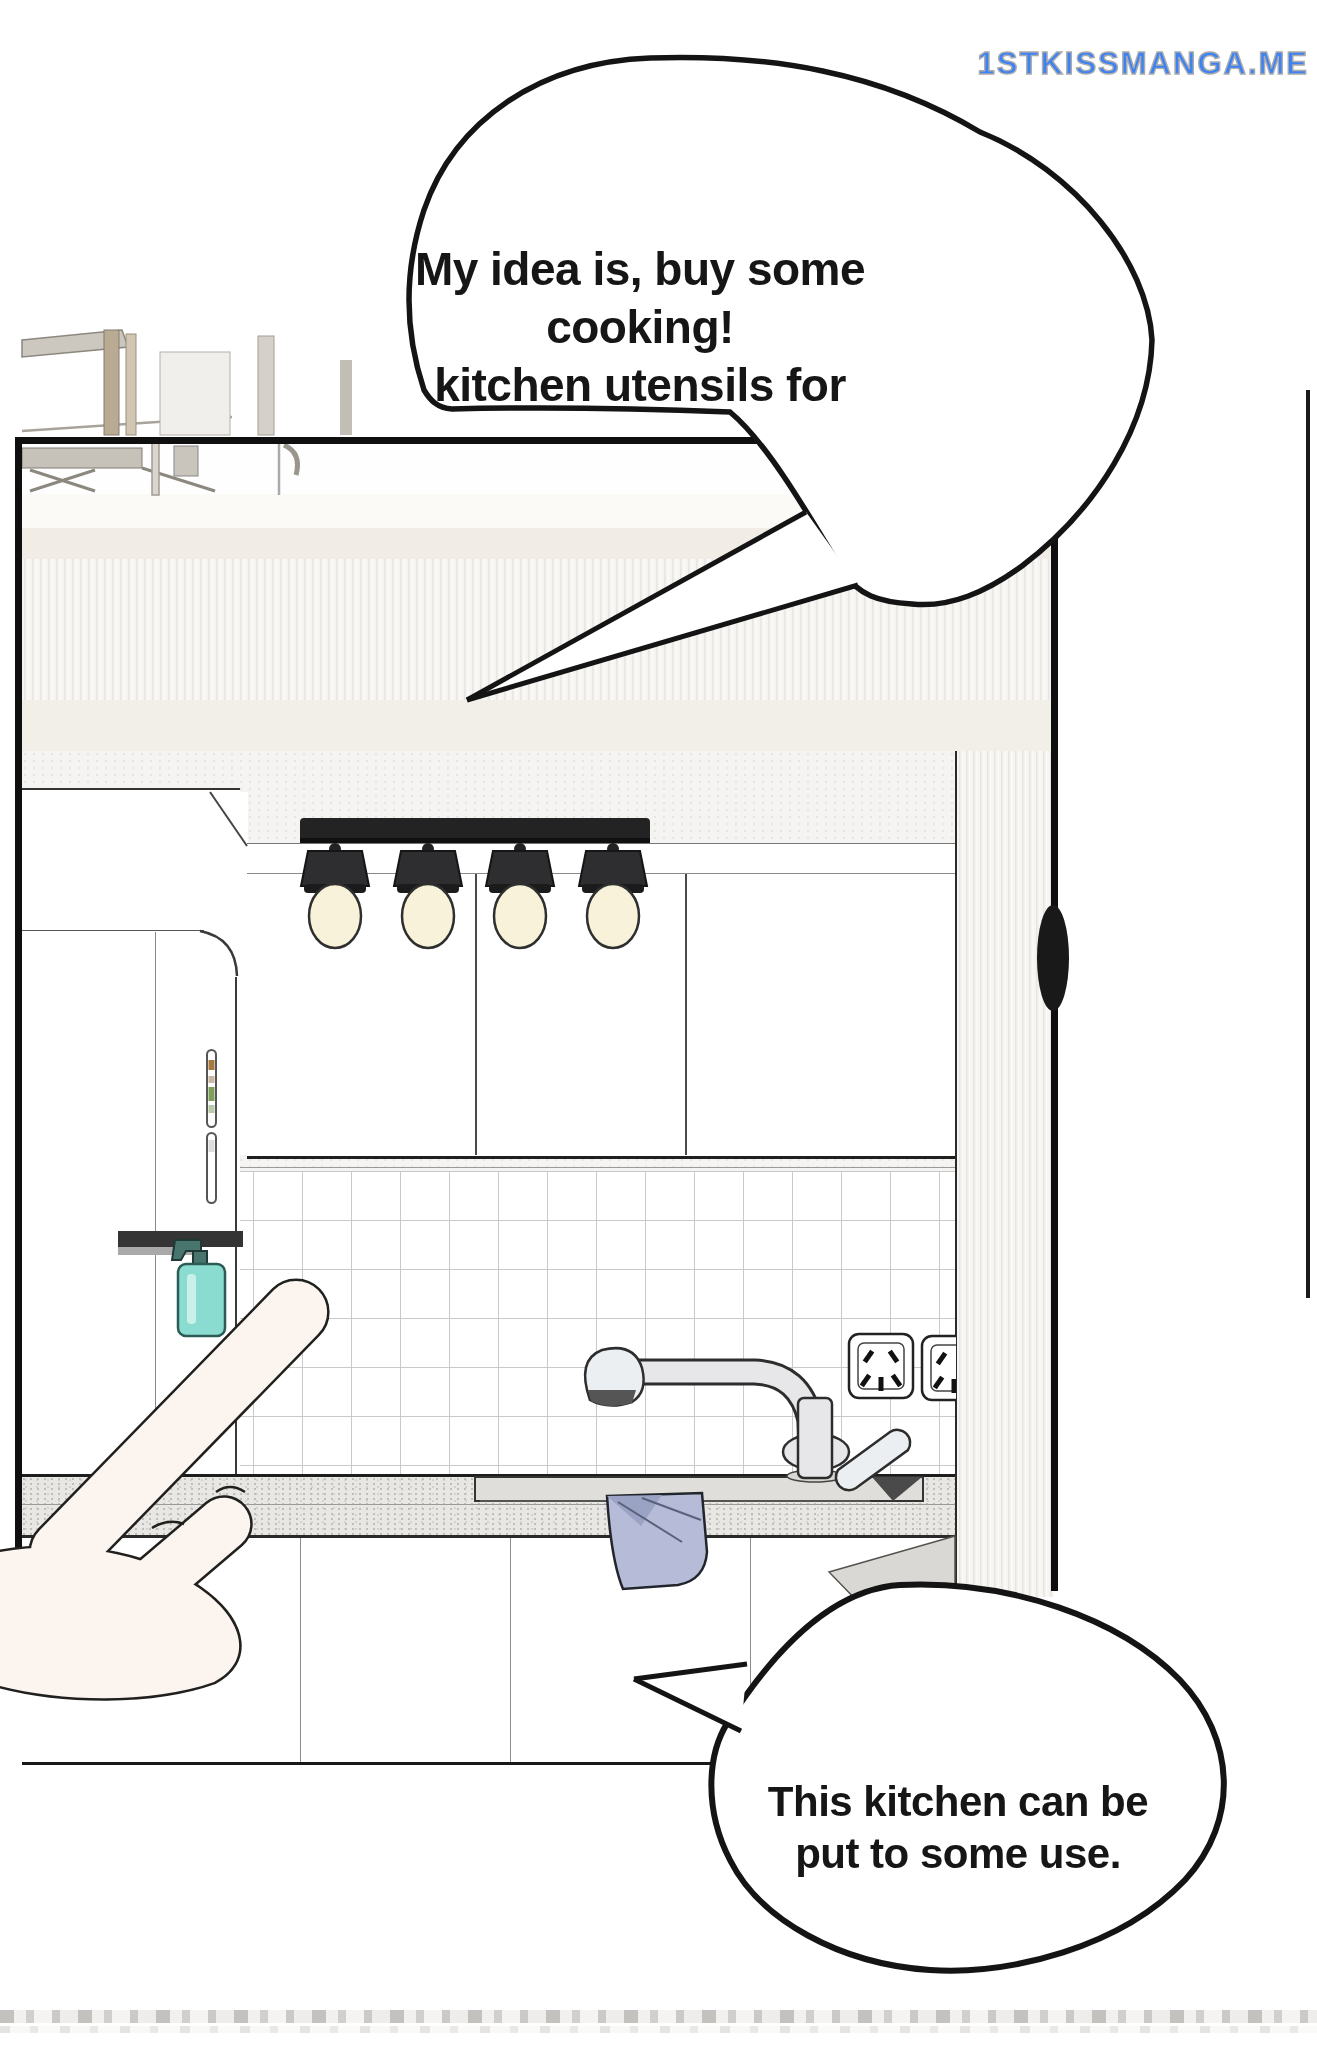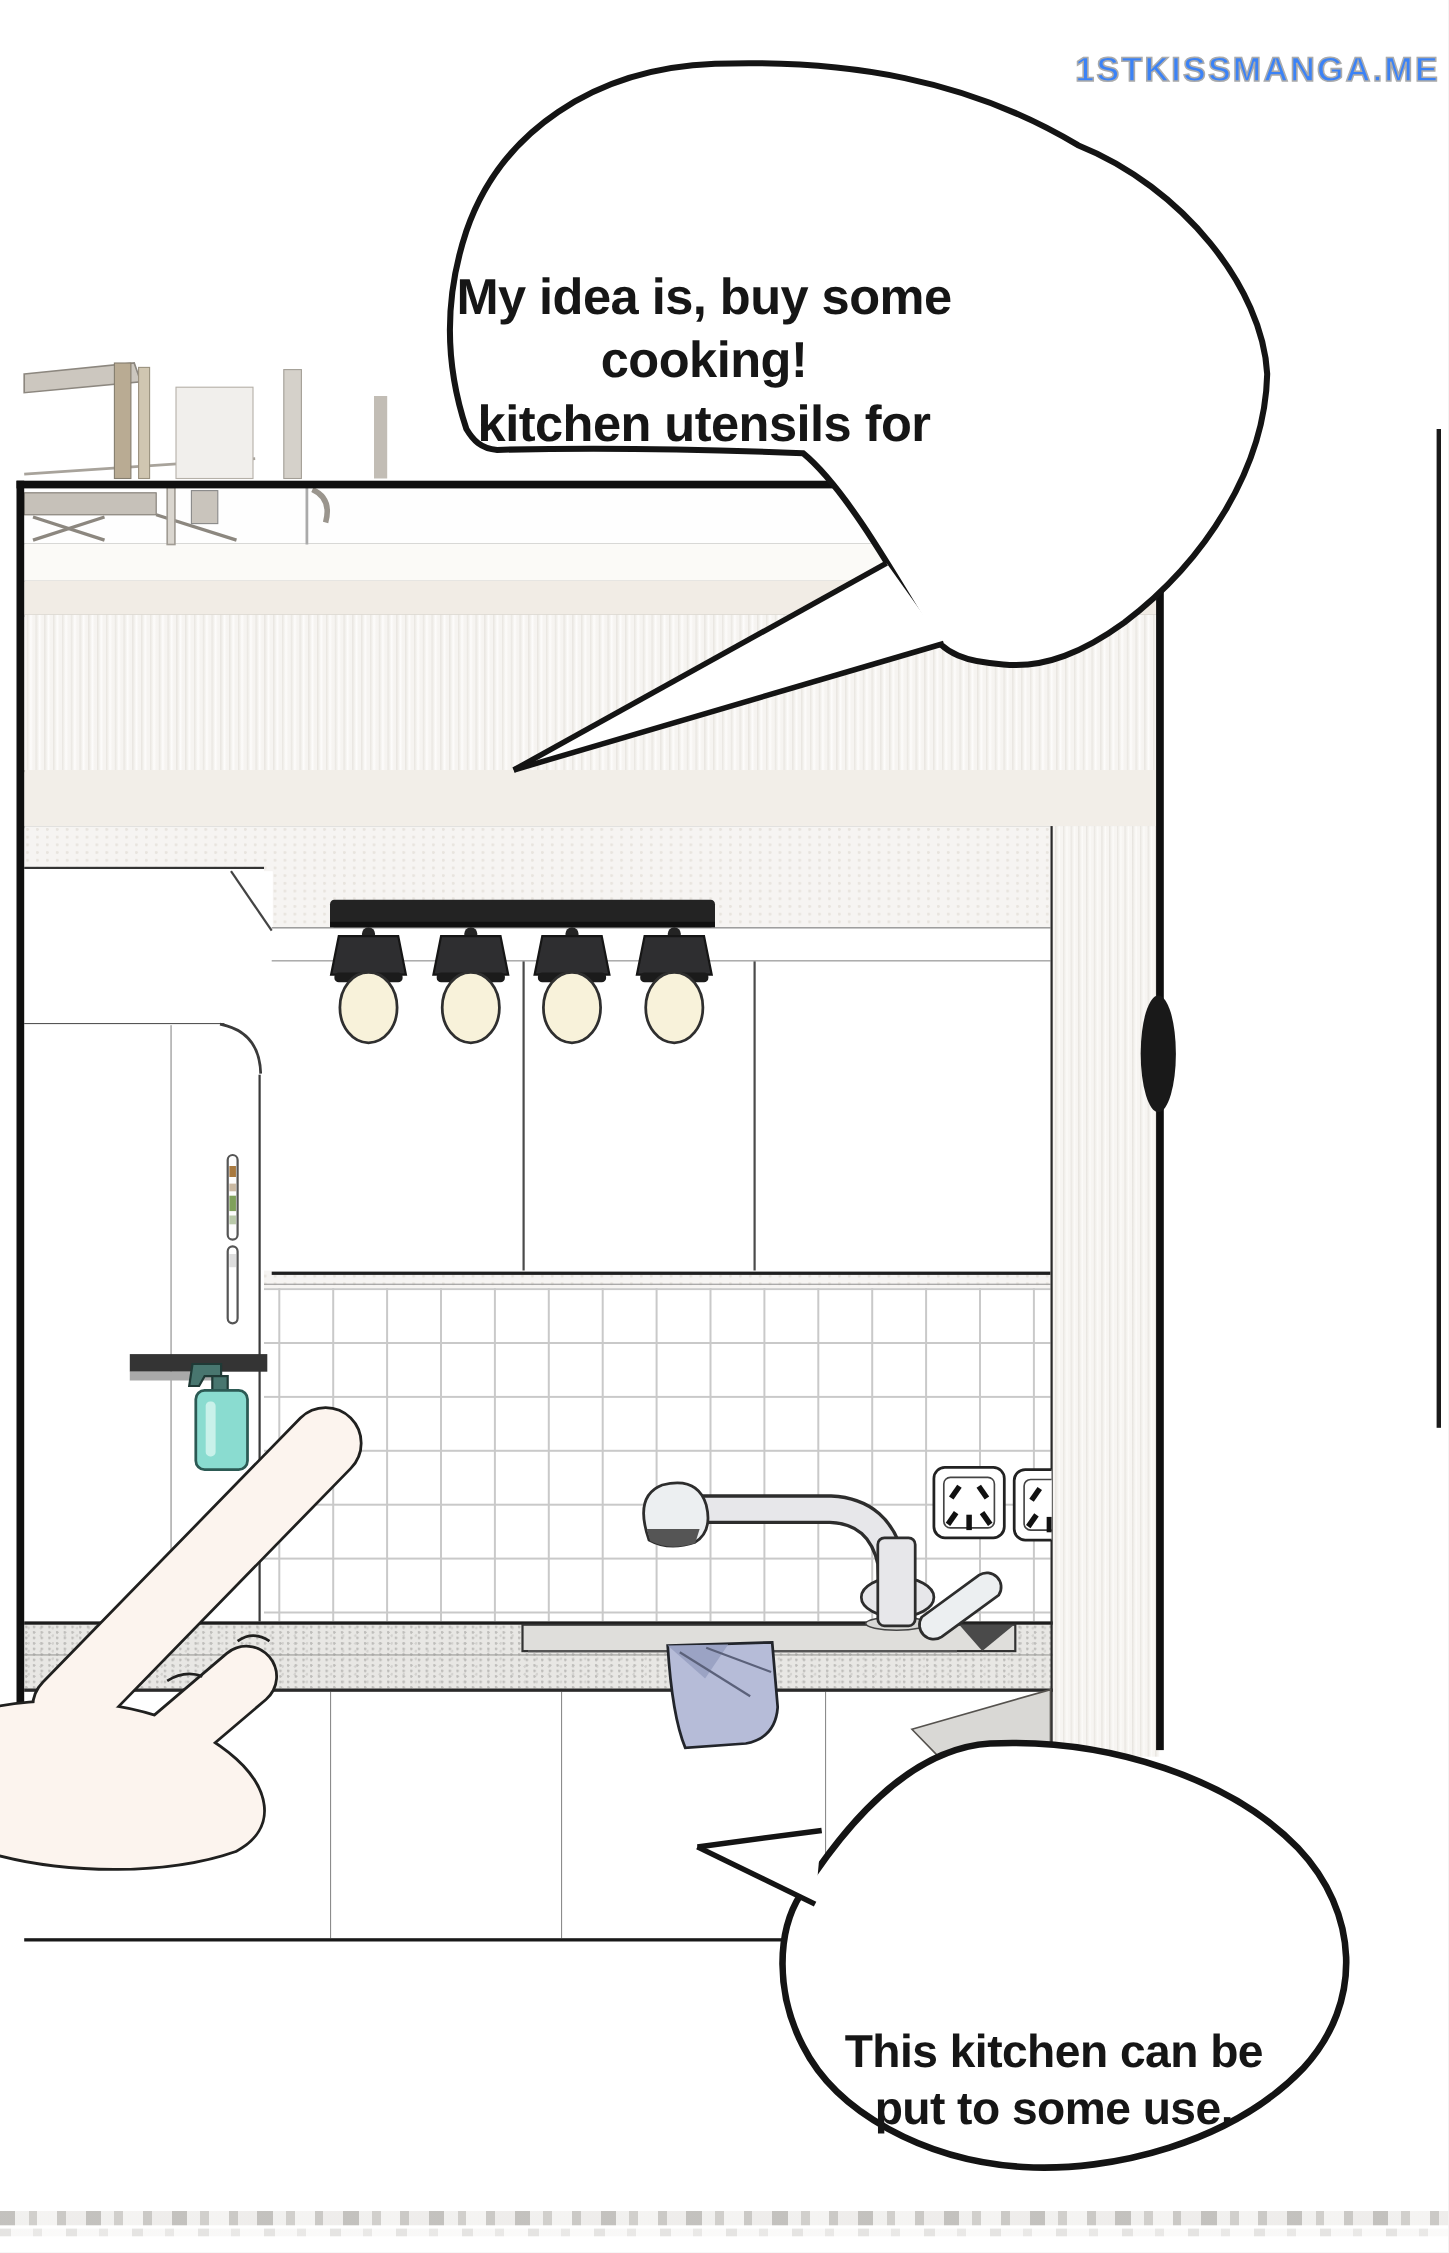--- a/index.html
+++ b/index.html
@@ -58,21 +58,21 @@
   .border-right{left:1051px;top:437px;width:7px;height:1154px;background:#0f0f0f;z-index:15;}
   .page-edge{left:1306px;top:390px;width:3.5px;height:908px;background:#1a1a1a;z-index:3;}
   .noise1{left:0;top:2010px;width:1317px;height:13px;opacity:.85;
      background:repeating-linear-gradient(90deg,#b9b7b3 0 14px,#efeeec 14px 26px,#c9c7c3 26px 34px,#f3f2f0 34px 52px,#c2c0bc 52px 60px,#eceae8 60px 78px);}
   .noise2{left:0;top:2026px;width:1317px;height:7px;opacity:.45;
      background:repeating-linear-gradient(90deg,#c5c3bf 0 10px,#f1f0ee 10px 30px,#cfcdc9 30px 38px,#f5f4f2 38px 60px);}
   svg.mini{left:0;top:0;z-index:12;}
   svg.art{left:0;top:0;z-index:20;}
   .bubble-text{z-index:30;text-align:center;color:#161616;font-weight:700;margin-top:44px;}
   .bt-top{left:360px;top:196px;width:560px;font-size:46px;line-height:58px;letter-spacing:-.5px;}
-  .bt-bottom{left:708px;top:1795px;width:500px;font-size:42px;line-height:52px;letter-spacing:-.5px;}
+  .bt-bottom{left:708px;top:1732px;width:500px;font-size:42px;line-height:52px;letter-spacing:-.5px;}
 </style>
 </head>
 <body>
 
 <div class="page">
 
   <div class="abs watermark">1STKISSMANGA.ME</div>
 
   <div class="abs band b-white1"></div>
   <div class="abs band b-white2"></div>

